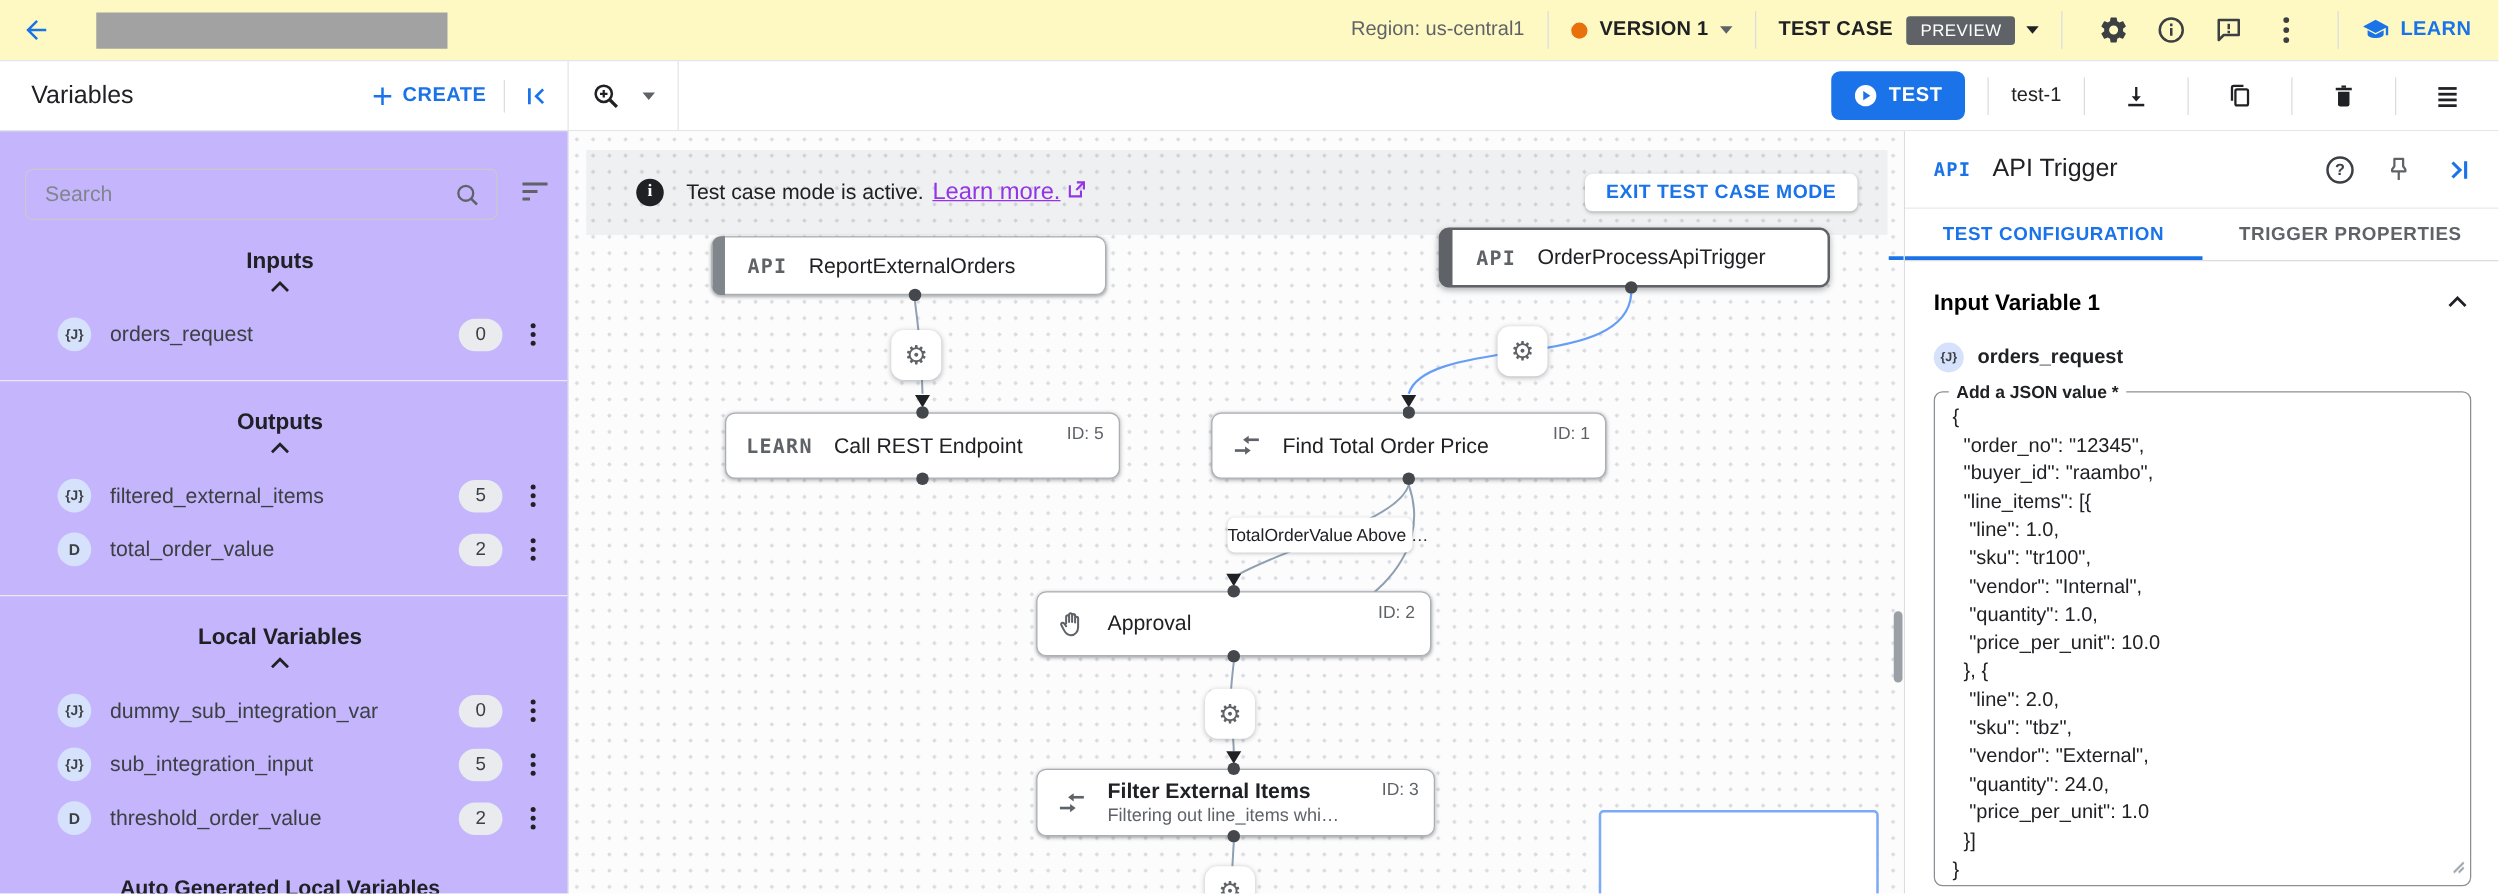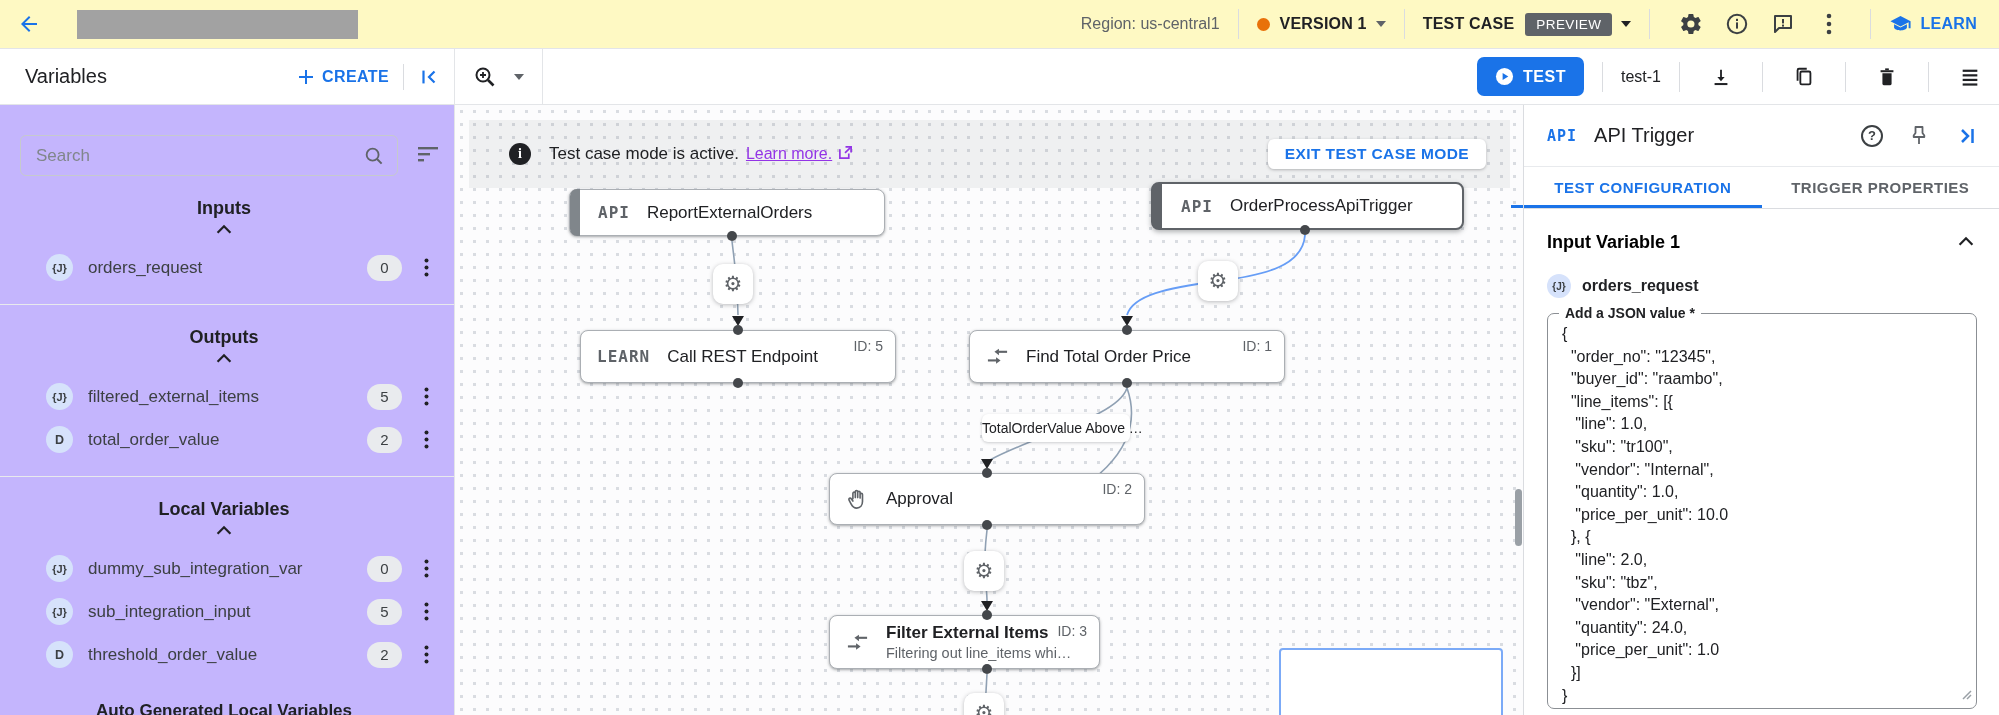--- a/index.html
+++ b/index.html
@@ -22,21 +22,21 @@
   .learn { display:flex; align-items:center; gap:8px; color:#1a73e8; font-size:16px; font-weight:700; letter-spacing:.3px; cursor:pointer; }
 
   
   .toolbar { height:57px; display:flex; align-items:stretch; border-top:1px solid #e3e5e8; border-bottom:1px solid #e3e5e8; background:#fff; }
   .tb-left { width:455px; display:flex; align-items:center; padding:0 14px 0 25px; border-right:1px solid #e3e5e8; }
   .tb-title { font-size:20px; color:#202124; }
   .create-btn { margin-left:auto; display:flex; align-items:center; gap:7px; color:#1a73e8; font-size:16px; font-weight:600; letter-spacing:.4px; cursor:pointer; }
   .mini-div { width:1px; height:26px; background:#dadce0; margin:0 14px; }
   .tb-zoom { width:88px; display:flex; align-items:center; justify-content:center; gap:8px; border-right:1px solid #e3e5e8; cursor:pointer; }
   .tb-spacer { flex:1; }
-  .tb-right { display:flex; align-items:center; padding-right:6px; }
+  .tb-right { display:flex; align-items:center; padding-right:18px; }
   .test-btn { display:flex; align-items:center; gap:9px; background:#1a73e8; color:#fff; font-size:16px; font-weight:600; letter-spacing:.5px; height:39px; padding:0 18px; border-radius:7px; cursor:pointer; }
   .test-name { font-size:16px; font-weight:500; color:#202124; }
 
   
   .main { display:flex; height:610px; }
 
   
   .sidebar { width:455px; border-right:1px solid #e3e5e8; background:#c4b5fd; padding-top:30px; overflow:hidden; }
   .search-row { display:flex; align-items:center; padding:0 10px 0 20px; }
   .search-box { position:relative; width:378px; height:41px; border:1px solid #c6cacd; border-radius:6px; display:flex; align-items:center; }
@@ -55,21 +55,21 @@
   .kebab { margin-left:14px; cursor:pointer; display:grid; place-items:center; width:20px; }
   .sec-div { height:1px; background:#e8eaed; margin:20px 0 0 0; }
 
   
   .canvas { position:relative; flex:1; overflow:hidden; background-color:#fcfcfd;
             background-image:radial-gradient(circle, #d9dce1 1.5px, transparent 1.6px);
             background-size:13px 13px; }
   .banner { position:absolute; left:14px; right:13px; top:15px; height:68px; background:rgba(95,99,104,.08); display:flex; align-items:center; padding:0 24px 0 40px; }
   .banner-info { width:22px; height:22px; border-radius:50%; background:#202124; color:#fff; font-size:14px; font-weight:700; display:grid; place-items:center; font-family:"Liberation Serif",serif; }
   .banner-text { font-size:17px; color:#202124; margin-left:18px; }
-  .banner-link { font-size:16px; color:#9334e6; text-decoration:underline; margin-left:7px; cursor:pointer; }
+  .banner-link { font-size:19px; color:#9334e6; text-decoration:underline; margin-left:7px; cursor:pointer; }
   .ext-ic { margin-left:6px; }
   .exit-btn { margin-left:auto; background:#fff; color:#1a73e8; font-size:15.5px; font-weight:700; letter-spacing:.4px; padding:6px 17px; border-radius:6px; box-shadow:0 1px 3px rgba(60,64,67,.35); cursor:pointer; }
 
   svg.edges { position:absolute; left:0; top:0; z-index:1; }
   .node { position:absolute; background:#fff; border:1px solid #abafb4; border-radius:8px;
           box-shadow:0 1px 2px rgba(60,64,67,.28), 0 1px 3px 1px rgba(60,64,67,.14);
           display:flex; align-items:center; gap:17px; padding:0 16px; z-index:3; cursor:pointer; }
   .node .glyph { font-family:"DejaVu Sans Mono",monospace; font-weight:700; font-size:16px; color:#5f6368; letter-spacing:1px; flex:none; }
   .node .nlabel { font-size:17px; color:#202124; white-space:nowrap; }
   .node .nid { position:absolute; top:7px; right:12px; font-size:14px; color:#5f6368; }
@@ -439,21 +439,21 @@
       <div class="edge-label">TotalOrderValue Above …</div>
 
       <div class="node" style="left:374px; top:368px; width:316px; height:52px;">
         <svg width="23" height="23" viewBox="0 0 24 24">
             <path d="M7.2 11.2V5.6a1.25 1.25 0 0 1 2.5 0V10m0 0V3.9a1.25 1.25 0 0 1 2.5 0V10m0 0V4.7a1.25 1.25 0 0 1 2.5 0v5.8m0 0V6.8a1.25 1.25 0 0 1 2.5 0v7.4c0 3.9-2.4 6.8-6 6.8-2.9 0-4.4-1.5-5.8-4.2l-2.2-4.2c-.5-1 .1-2 1.1-2 .55 0 1 .3 1.4.8l1.5 2.2" fill="none" stroke="#5f6368" stroke-width="1.7" stroke-linecap="round" stroke-linejoin="round"></path>
           </svg>
         <span class="nlabel">Approval</span>
         <span class="nid">ID: 2</span>
       </div>
 
-      <div class="node" style="left:374px; top:510px; width:271px; height:54px;">
+      <div class="node" style="left:374px; top:510px; width:319px; height:54px;">
         <svg width="23" height="23" viewBox="0 0 24 24">
             <g fill="#5f6368">
               <rect x="13" y="6" width="9" height="2.2"></rect>
               <polygon points="13.5,3.8 13.5,10.6 8.8,7.1"></polygon>
               <rect x="2" y="15" width="9" height="2.2"></rect>
               <polygon points="10.5,12.8 10.5,19.6 15.2,16.1"></polygon>
             </g>
           </svg>
         <span class="node-col">
           <span class="nlabel" style="font-weight:600">Filter External Items</span>

